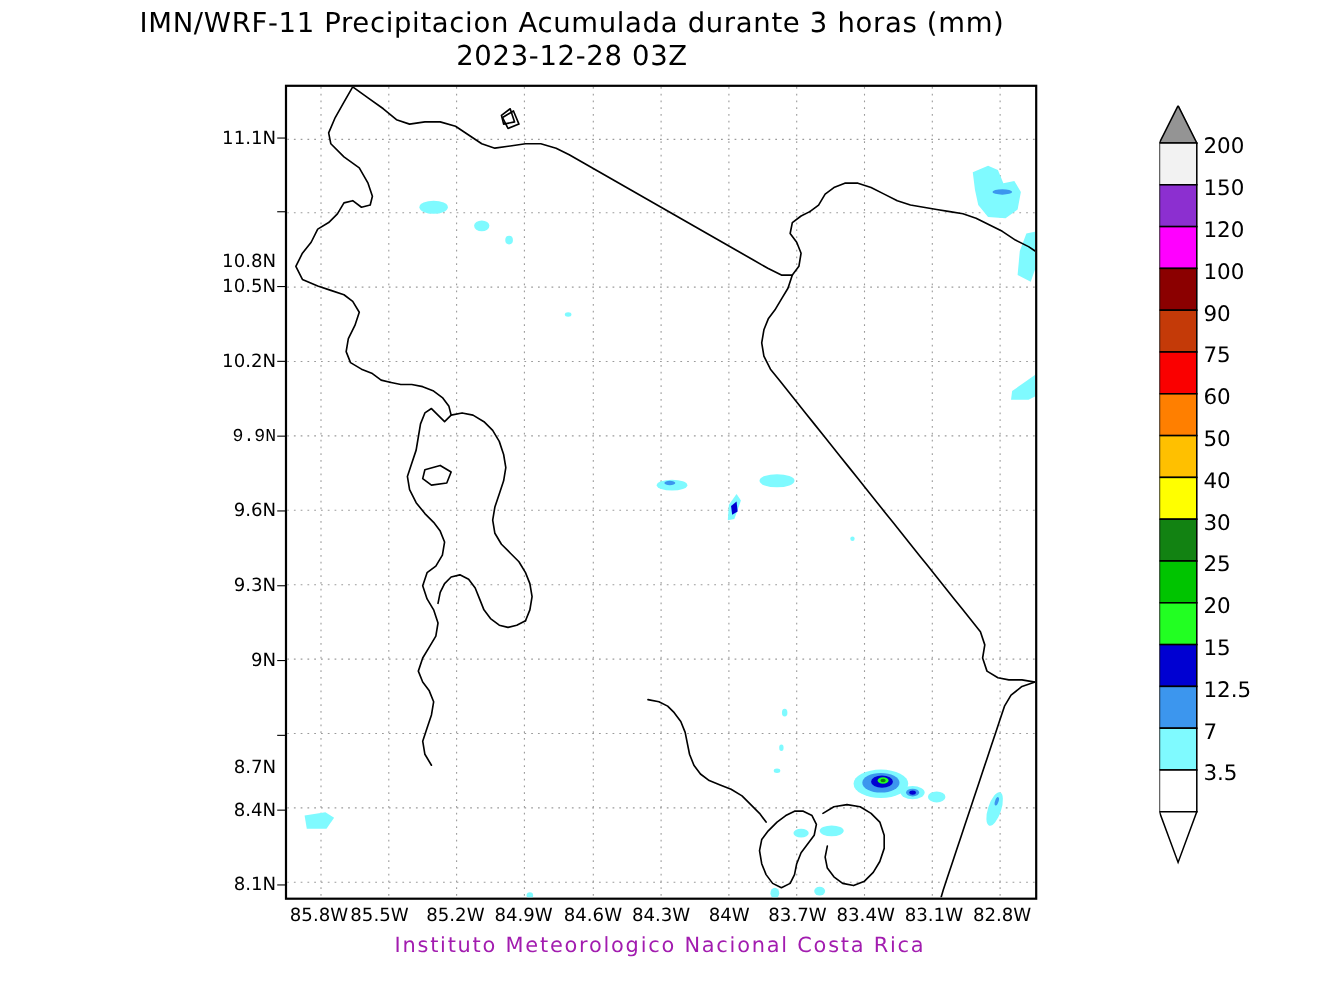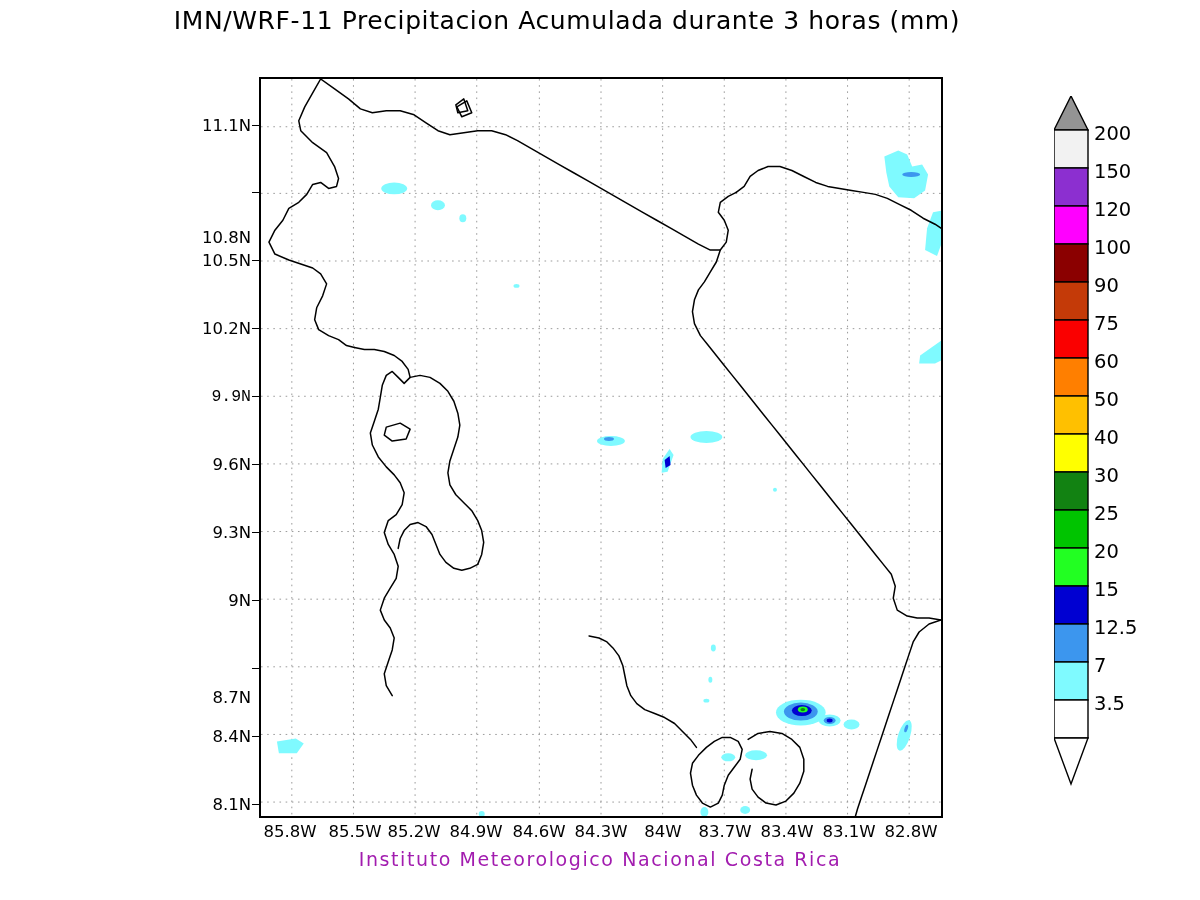--- a/index.html
+++ b/index.html
@@ -18,21 +18,20 @@
   }
 
   
   #title-block {
     position: absolute;
     left: 0;
     top: 6px;
     width: 1040px;
     text-align: center;
     line-height: 1.18;
-    margin-left: 47px;
   }
   #title-block .title-line {
     font-family: "DejaVu Sans", sans-serif;
     font-size: 25px;
     letter-spacing: 0.6px;
     color: #000;
     white-space: nowrap;
   }
 
   
@@ -140,20 +139,21 @@
     color: #000;
     white-space: nowrap;
     transform: translateY(-50%);
   }
 </style>
 </head>
 <body>
 
 <div id="title-block">
   <div class="title-line">IMN/WRF-11 Precipitacion Acumulada durante 3 horas (mm)</div>
+  <div class="title-line">2023-12-28 03Z</div>
 </div>
 
 <div id="plot-area">
   <svg id="map-svg" viewBox="0 0 684 741" preserveAspectRatio="none">
 
     <g stroke="#9a9a9a" stroke-width="1" stroke-dasharray="1.6,4.6" fill="none">
       <line x1="0" y1="48" x2="684" y2="48"></line>
       <line x1="0" y1="115" x2="684" y2="115"></line>
       <line x1="0" y1="183" x2="684" y2="183"></line>
       <line x1="0" y1="251" x2="684" y2="251"></line>
@@ -319,21 +319,21 @@
     <div class="ytick-mark" style="top: 387px;"></div>
     <div class="ytick-mark" style="top: 455px;"></div>
     <div class="ytick-mark" style="top: 523px;"></div>
     <div class="ytick-mark" style="top: 591px;"></div>
     <div class="ytick-mark" style="top: 659px;"></div>
     <div class="ytick-mark" style="top: 727px;"></div>
   </div>
 
 <div id="x-axis-labels">
     <div class="xtick-label" style="left: 31px;">85.8W</div>
-    <div class="xtick-label" style="left: 96px;">85.5W</div>
+    <div class="xtick-label" style="left: 86px;">85.5W</div>
     <div class="xtick-label" style="left: 155px;">85.2W</div>
     <div class="xtick-label" style="left: 217px;">84.9W</div>
     <div class="xtick-label" style="left: 280px;">84.6W</div>
     <div class="xtick-label" style="left: 342px;">84.3W</div>
     <div class="xtick-label" style="left: 404px;">84W</div>
     <div class="xtick-label" style="left: 466px; text-align: center;">83.7W</div>
     <div class="xtick-label" style="left: 528px;">83.4W</div>
     <div class="xtick-label" style="left: 590px;">83.1W</div>
     <div class="xtick-label" style="left: 652px;">82.8W</div>
   </div>

